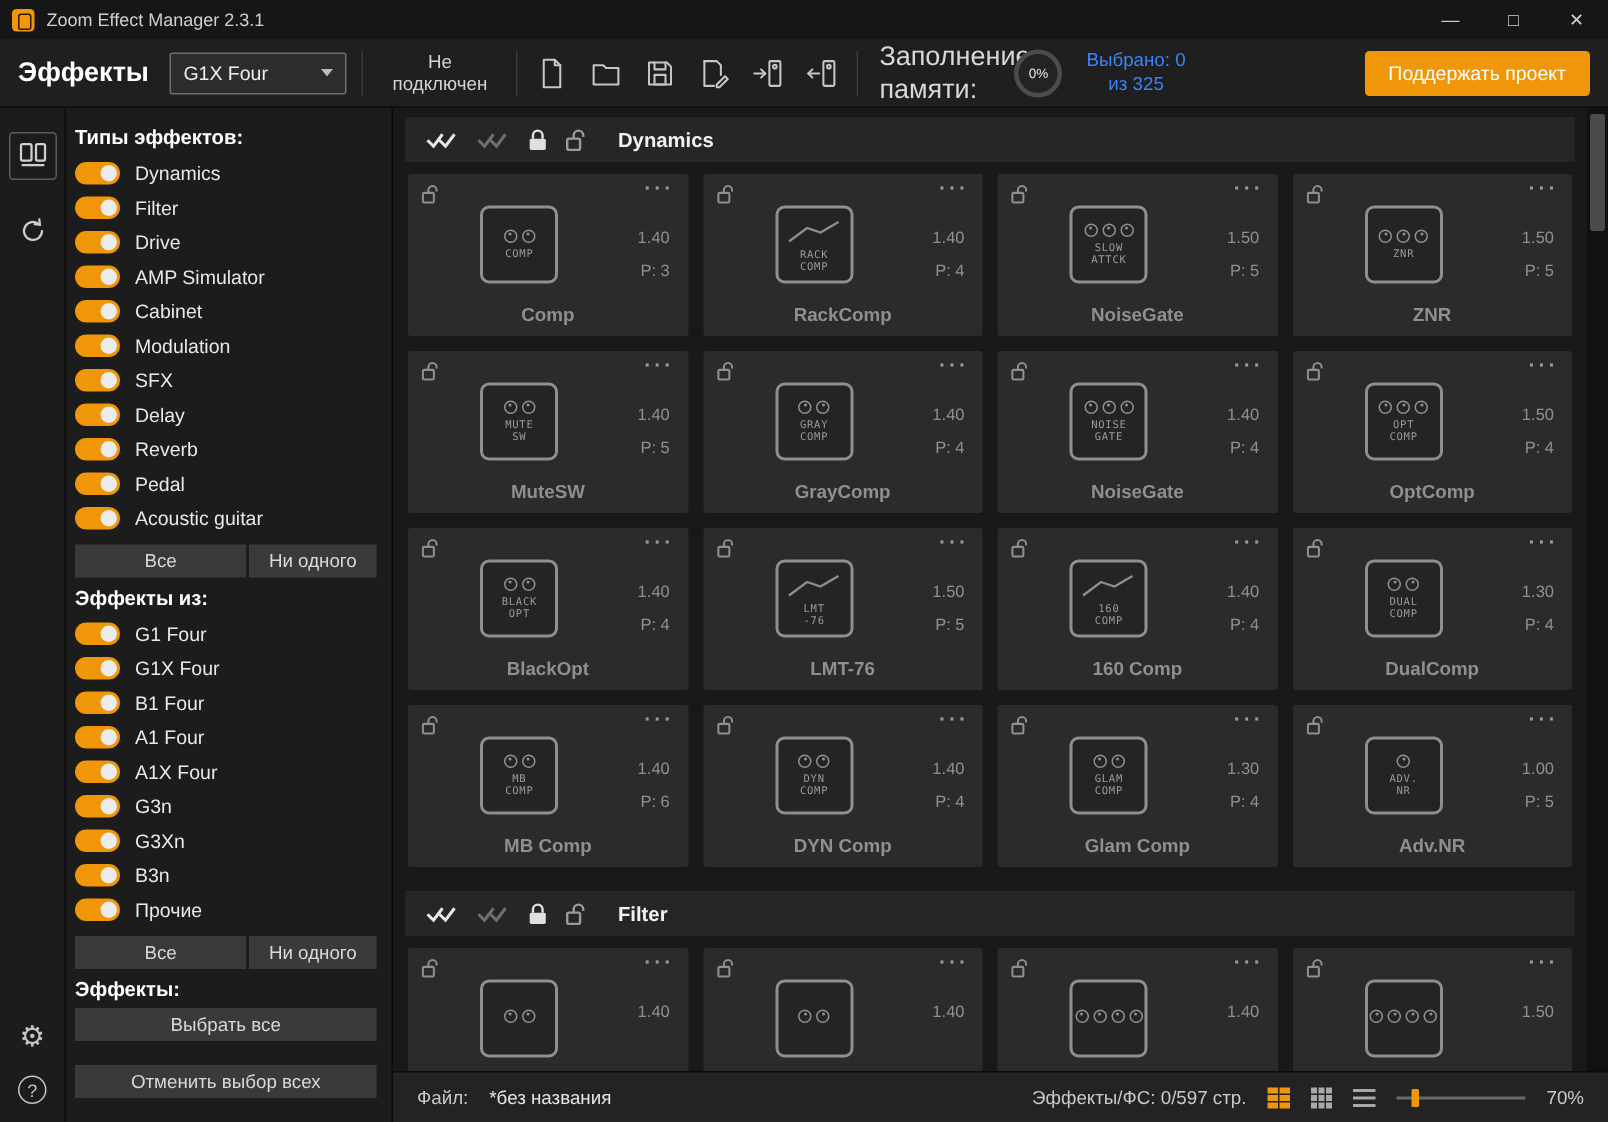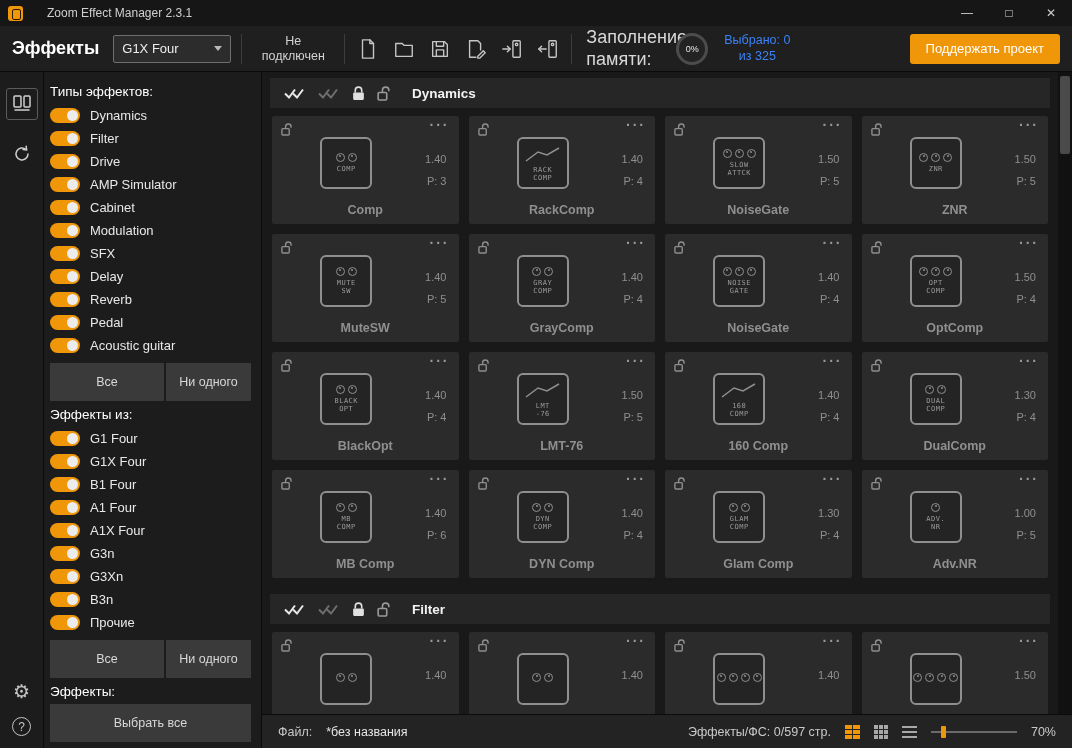--- a/index.html
+++ b/index.html
@@ -4,21 +4,21 @@
 <style>
   *{margin:0;padding:0;box-sizing:border-box}
   html,body{width:1072px;height:748px;overflow:hidden;background:#151515;
     font-family:"Liberation Sans",sans-serif;-webkit-font-smoothing:antialiased}
   .window{width:1072px;height:748px;display:flex;flex-direction:column;background:#1d1d1d;color:#e0e0e0}
 
   
   .titlebar{height:26px;background:#161616;display:flex;align-items:center;padding-left:8px;flex:0 0 auto}
   .app-icon{width:15px;height:15px;border-radius:3px;background:#f09609;position:relative}
   .app-icon::after{content:"";position:absolute;left:4px;top:3px;width:7px;height:9px;border:1.5px solid #2a1a00;border-radius:2px}
-  .title-text{font-size:12px;color:#cfcfcf;margin-left:24px}
+  .title-text{font-size:12px;color:#cfcfcf;margin-left:8px}
   .win-controls{margin-left:auto;display:flex;height:100%}
   .win-btn{width:42px;height:100%;display:flex;align-items:center;justify-content:center;color:#cfcfcf;font-size:12px;background:none;border:none}
 
   
   .toolbar{height:46px;background:#1f1f1f;border-bottom:1px solid #0b0b0b;display:flex;align-items:center;padding:0 12px;gap:10px;flex:0 0 auto}
   .tb-heading{font-size:18px;font-weight:bold;color:#fff;margin-right:4px}
   .dropdown{width:118px;height:28px;background:#2c2c2c;border:1px solid #6e6e6e;border-radius:2px;display:flex;align-items:center;padding:0 8px;gap:6px;font-size:13px;color:#eee}
   .chev{width:0;height:0;border-left:4px solid transparent;border-right:4px solid transparent;border-top:5px solid #b9b9b9;margin-left:auto}
   .sep{width:1px;height:30px;background:#3c3c3c;flex:0 0 auto}
   .conn{width:82px;text-align:center;font-size:12.5px;line-height:1.2;color:#d2d2d2}
@@ -35,27 +35,27 @@
 
   .iconstrip{width:44px;background:#1c1c1c;border-right:1px solid #0b0b0b;display:flex;flex-direction:column;align-items:center;padding:16px 0 12px;gap:24px;flex:0 0 auto}
   .strip-active{width:32px;height:32px;border:1px solid #5c5c5c;border-radius:3px;display:flex;align-items:center;justify-content:center}
   .strip-ic{width:20px;height:20px;stroke:#cfcfcf;fill:none;stroke-width:1.5;stroke-linecap:round}
   .strip-bottom{margin-top:auto;display:flex;flex-direction:column;align-items:center;gap:16px}
   .gear{font-size:19px;color:#c4c4c4;line-height:1}
   .help{width:19px;height:19px;border-radius:50%;border:1.5px solid #c4c4c4;color:#c4c4c4;font-size:12px;display:flex;align-items:center;justify-content:center}
 
   
   .sidepanel{width:218px;background:#1c1c1c;border-right:1px solid #0b0b0b;padding:8px 10px 6px 4px;flex:0 0 auto;overflow:hidden}
-  .sp-heading{font-size:13.5px;font-weight:normal;color:#fff;margin:4px 0 5px 2px}
+  .sp-heading{font-size:13.5px;font-weight:bold;color:#fff;margin:4px 0 5px 2px}
   .toggle-row{display:flex;align-items:center;gap:10px;height:23px;padding-left:2px}
   .toggle{width:30px;height:15px;border-radius:8px;background:#f09609;position:relative;flex:0 0 auto}
   .toggle::after{content:"";position:absolute;right:2px;top:2px;width:11px;height:11px;border-radius:50%;background:#ececec}
   .tgl-label{font-size:13px;color:#e8e8e8;white-space:nowrap}
   .btn-row{display:flex;gap:2px;margin:6px 0 6px 2px}
-  .sp-btn{background:#3a3a3a;border:none;color:#d8d8d8;font-size:12.5px;height:38px;font-family:inherit;padding:0 6px}
+  .sp-btn{background:#3a3a3a;border:none;color:#d8d8d8;font-size:12.5px;height:22px;font-family:inherit;padding:0 6px}
   .sp-btn.wide{flex:1.4}
   .sp-btn.norm{flex:1}
   .sp-btn.full{display:block;width:calc(100% - 2px);margin:0 0 16px 2px}
 
   
   .main{flex:1;display:flex;flex-direction:column;min-width:0;background:#191919}
   .main-content{flex:1;display:flex;min-height:0}
   .scrollarea{flex:1;overflow:hidden;padding:6px 8px 0;min-width:0}
   .vscrollbar{width:14px;background:#111;position:relative;flex:0 0 auto}
   .vthumb{position:absolute;top:4px;left:2px;right:2px;height:78px;background:#4a4a4a;border-radius:2px}

